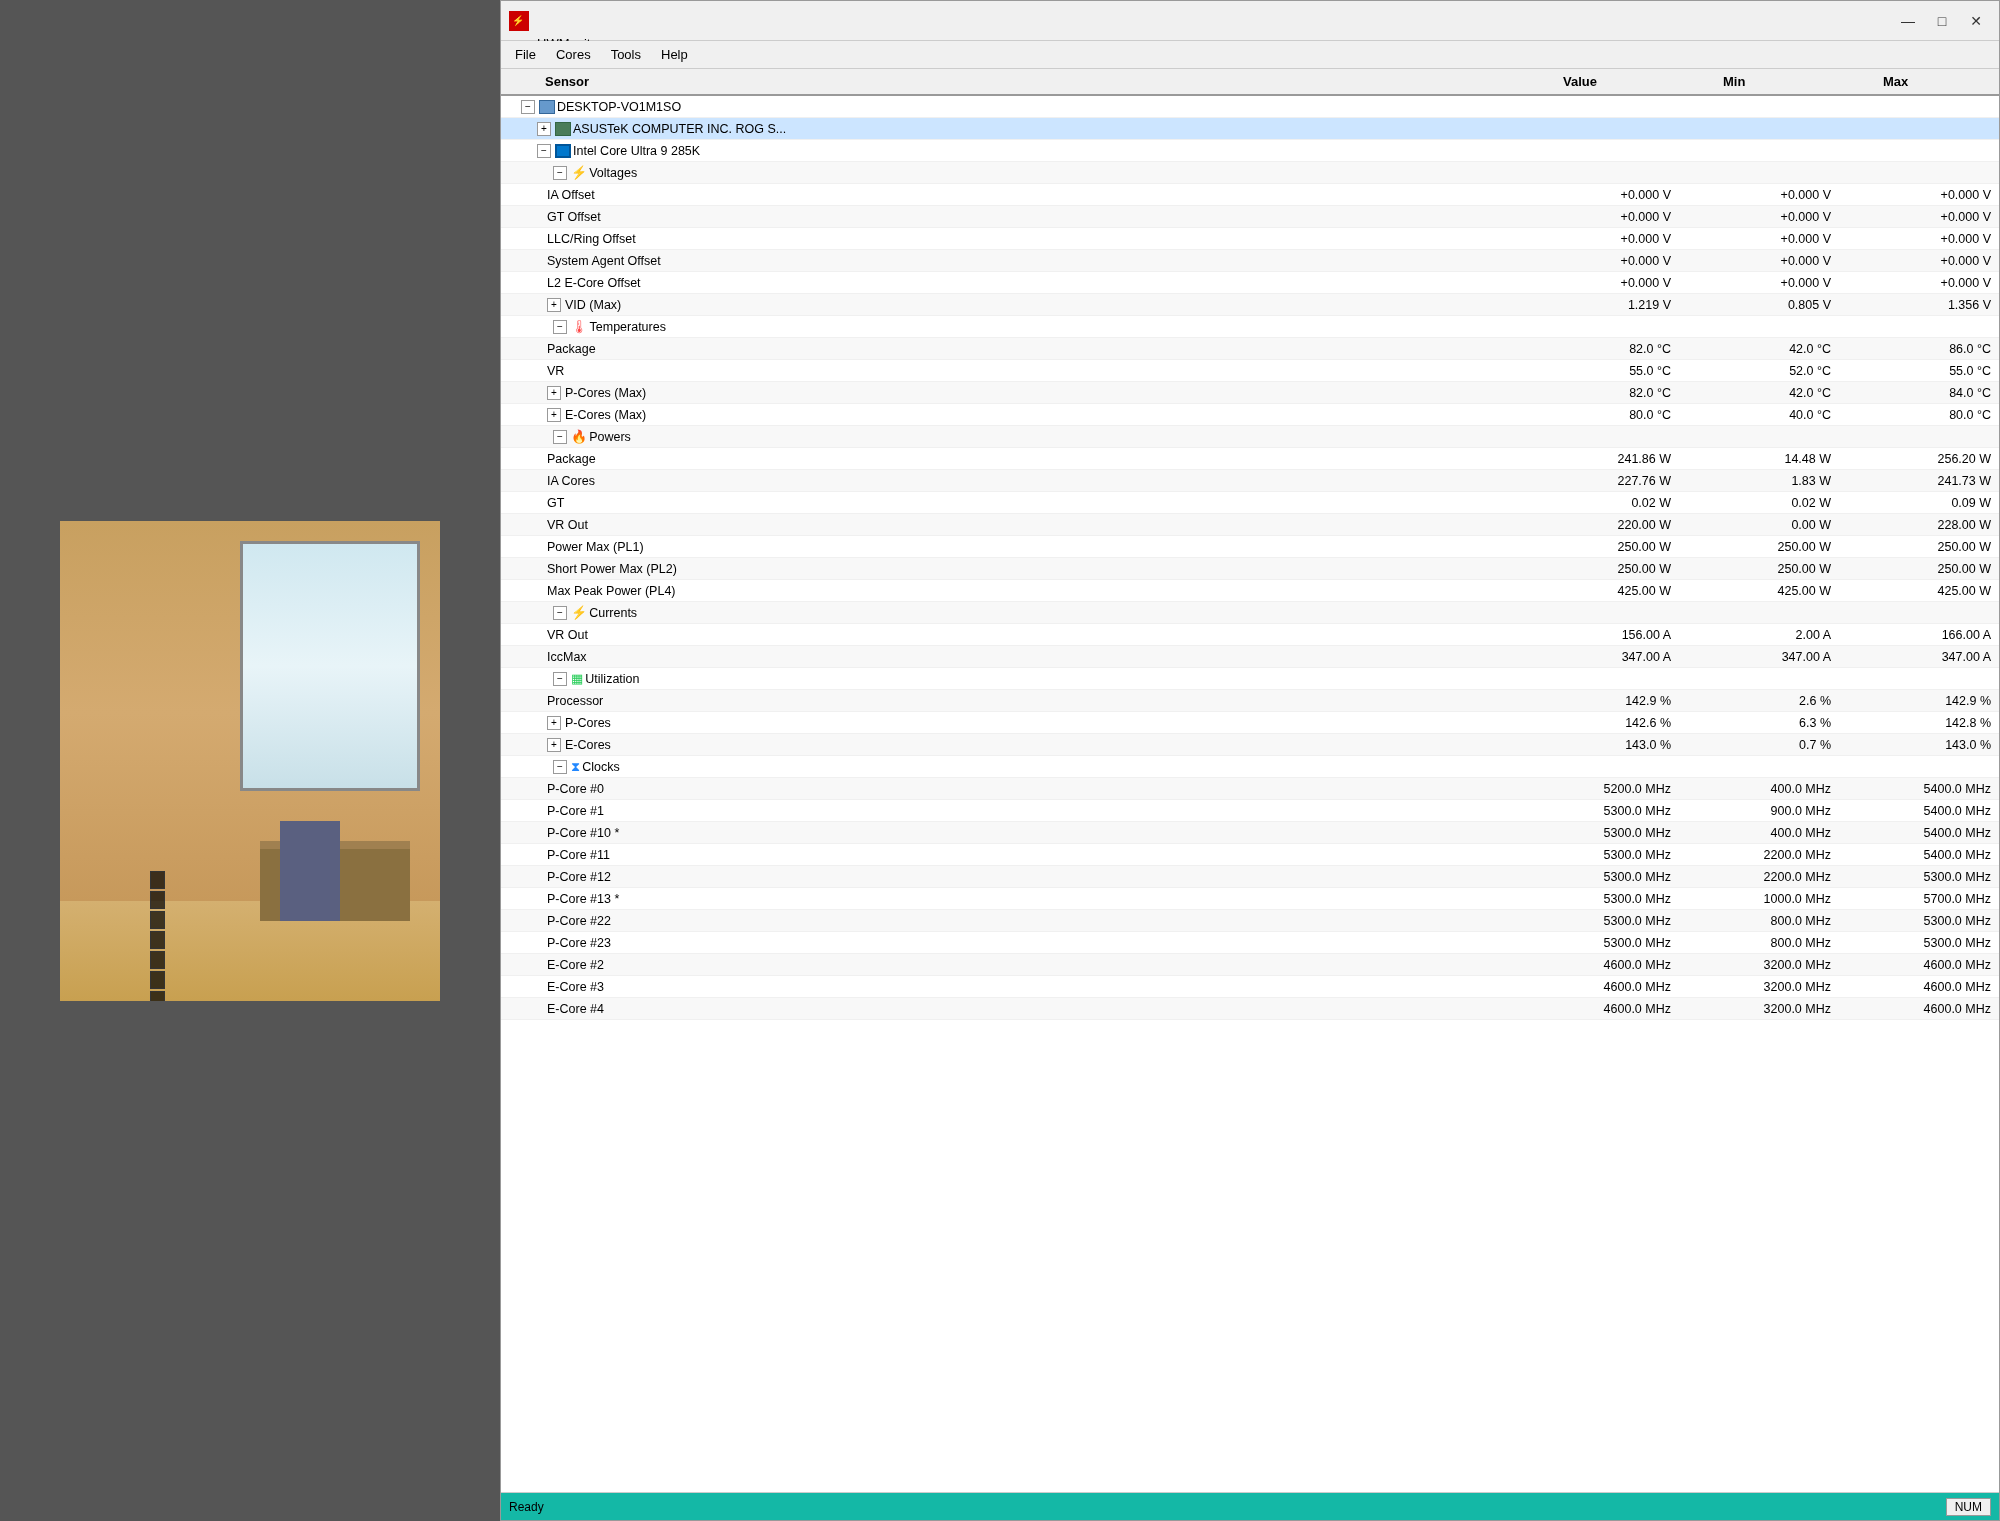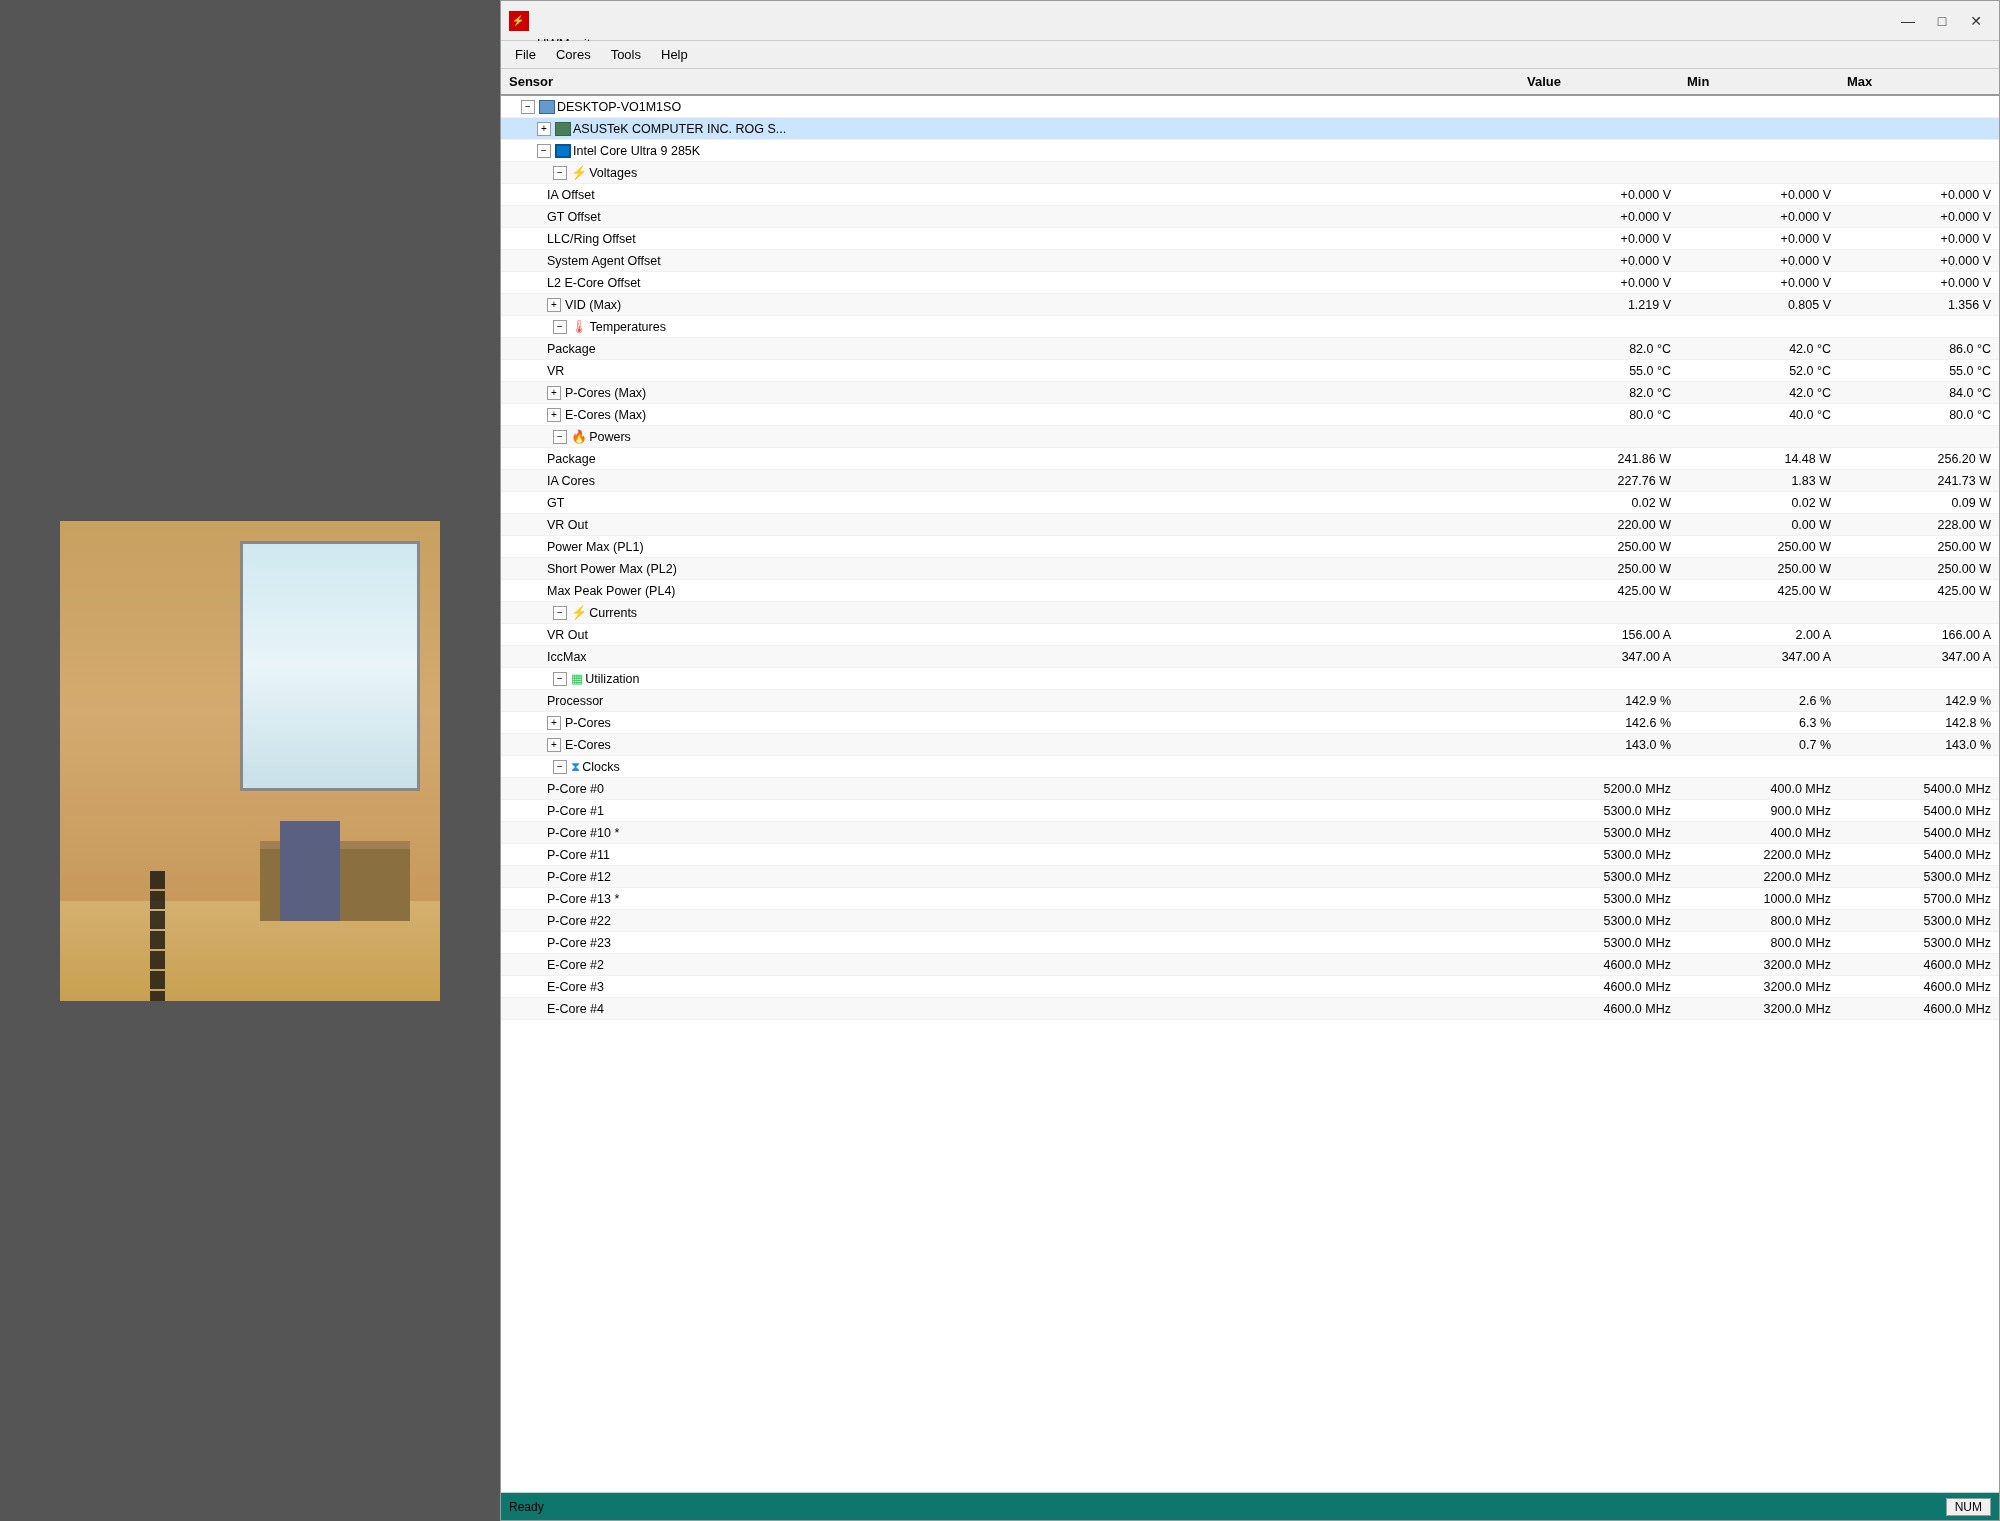--- a/index.html
+++ b/index.html
@@ -165,20 +165,21 @@
       background: #f0f0f0;
       border-bottom: 2px solid #999;
       flex-shrink: 0;
       padding: 3px 0;
     }
     .col-header {
       font-size: 13px;
       font-weight: bold;
       padding: 2px 8px;
       color: #000;
+      margin-left: 36px;
     }
 
     
     .content-area {
       flex: 1;
       overflow-y: auto;
       background: #fff;
     }
 
     
@@ -252,21 +253,21 @@
     .cat-icon-volt { color: #ffa500; font-size: 13px; }
     .cat-icon-temp { color: #ff4444; font-size: 13px; }
     .cat-icon-power { color: #ff6600; font-size: 13px; }
     .cat-icon-curr { color: #ffaa00; font-size: 13px; }
     .cat-icon-util { color: #22cc55; font-size: 13px; }
     .cat-icon-clock { color: #2288ff; font-size: 13px; }
 
     
     .status-bar {
       height: 28px;
-      background: #0f766e;
+      background: #14b8a6;
       border-top: 1px solid #ccc;
       display: flex;
       align-items: center;
       padding: 0 8px;
       flex-shrink: 0;
       justify-content: space-between;
     }
     .status-text { font-size: 12px; color: #000; }
     .num-badge {
       background: #f0f0f0;

